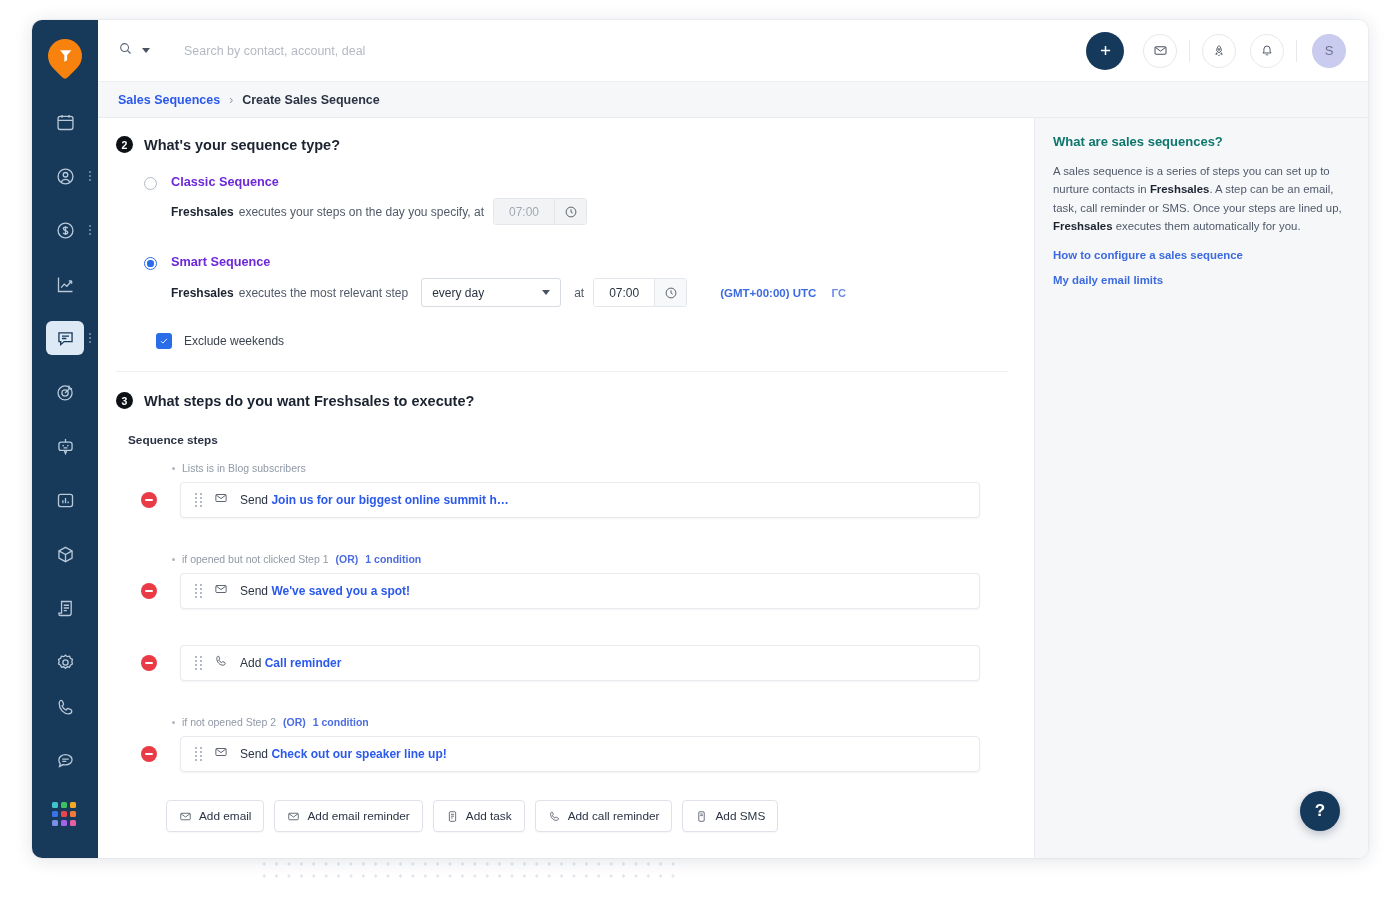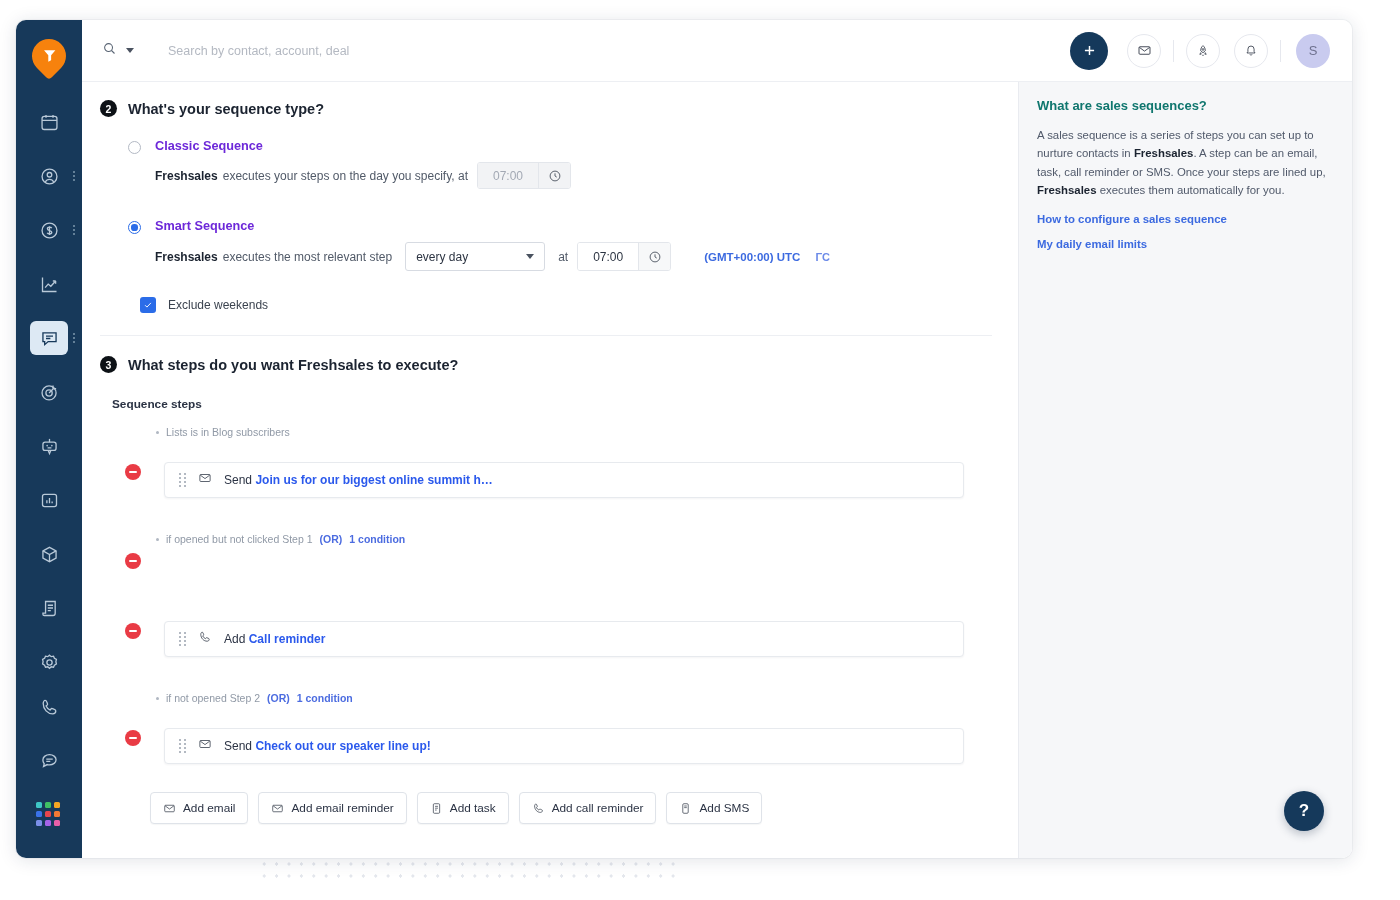--- a/index.html
+++ b/index.html
@@ -6,21 +6,21 @@
   html, body {
     width: 1400px; height: 900px;
     background: #ffffff;
     font-family: "Liberation Sans", sans-serif;
     overflow: hidden;
   }
 
   
   .app-frame {
     position: absolute;
-    left: 16px; top: 20px;
+    left: 32px; top: 20px;
     width: 1336px; height: 838px;
     background: #ffffff;
     border-radius: 10px;
     box-shadow: 0 2px 18px rgba(20,40,70,.13), 0 0 0 1px rgba(20,40,70,.04);
     overflow: hidden;
     display: flex;
   }
 
   
   .dots-deco {
@@ -238,21 +238,21 @@
     background: #e93b45; margin-left: 25px; flex: 0 0 16px;
     display: flex; align-items: center; justify-content: center;
   }
   .del-icon i { width: 8px; height: 1.8px; background: #fff; display: block; border-radius: 1px; }
   .step-card {
     margin-left: 23px; flex: 1;
     height: 36px; background: #fff;
     border: 1px solid #e7eaee; border-radius: 4px;
     box-shadow: 0 1px 2px rgba(30,40,60,.05);
     display: flex; align-items: center; gap: 12px;
-    padding: 0 14px; margin-right: 28px; margin-top: 16px;
+    padding: 0 14px; margin-right: 28px;
   }
   .drag {
     display: grid; grid-template-columns: 2px 2px; gap: 2px 3px;
     flex: 0 0 auto;
   }
   .drag i { width: 2px; height: 2px; background: #9aa2ae; border-radius: 50%; display: block; }
   .step-ico svg { stroke: #3b4351; fill: none; stroke-width: 1.4; }
   .step-txt { font-size: 12px; color: #2b3344; white-space: nowrap; }
   .step-txt a { color: #2b59ec; font-weight: bold; text-decoration: none; }
 
@@ -489,20 +489,25 @@
           <svg width="14" height="14" viewBox="0 0 24 24">
               <path d="M12 3.5a5.3 5.3 0 0 1 5.3 5.3v4l1.6 2.6H5.1l1.6-2.6v-4A5.3 5.3 0 0 1 12 3.5z"></path>
               <path d="M10.2 17.8a1.9 1.9 0 0 0 3.6 0"></path>
             </svg>
         </button>
         <span class="vsep"></span>
         <div class="avatar">S</div>
       </div>
     </header>
 
+    <div class="breadcrumb">
+      <a class="bc-link">Sales Sequences</a>
+      <span class="bc-sep">›</span>
+      <span class="bc-current">Create Sales Sequence</span>
+    </div>
 
     <div class="body-split">
 
       <div class="content">
 
         <section class="section">
           <div class="sec-head">
             <span class="step-num">2</span>
             <span class="sec-title">What's your sequence type?</span>
           </div>
@@ -616,20 +621,42 @@
             <div class="cond" style="margin-top:30px">
               <span class="bullet"></span>
               <span>if opened but not clicked Step 1</span>
               <span class="orp">(OR)</span>
               <b>1 condition</b>
             </div>
             <div class="step-row">
               <span class="del-icon">
                   <i></i>
                 </span>
+              <div class="step-card">
+                <span class="drag">
+                    <i></i>
+                    <i></i>
+                    <i></i>
+                    <i></i>
+                    <i></i>
+                    <i></i>
+                    <i></i>
+                    <i></i>
+                  </span>
+                <span class="step-ico">
+                  <svg width="14" height="14" viewBox="0 0 24 24">
+                      <rect x="3.2" y="6" width="17.6" height="12" rx="1.6"></rect>
+                      <path d="M3.8 7l8.2 6 8.2-6"></path>
+                    </svg>
+                </span>
+                <span class="step-txt">
+                  <span>Send</span>
+                  <a>We've saved you a spot!</a>
+                </span>
+              </div>
             </div>
 
             <div class="step-row" style="margin-top:36px">
               <span class="del-icon">
                   <i></i>
                 </span>
               <div class="step-card">
                 <span class="drag">
                     <i></i>
                     <i></i>

